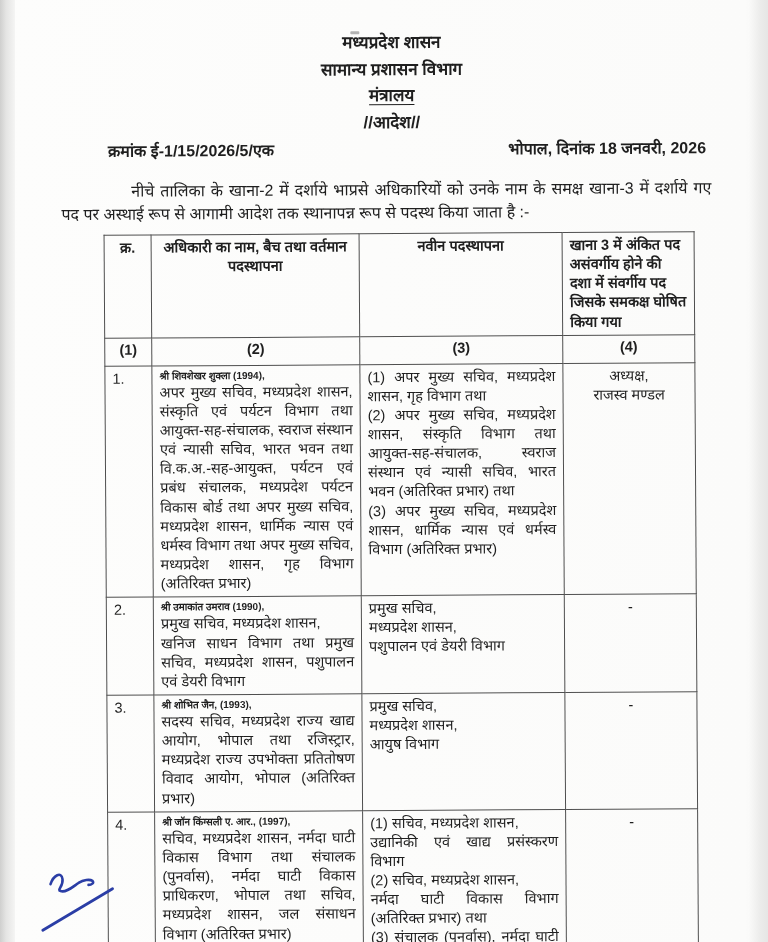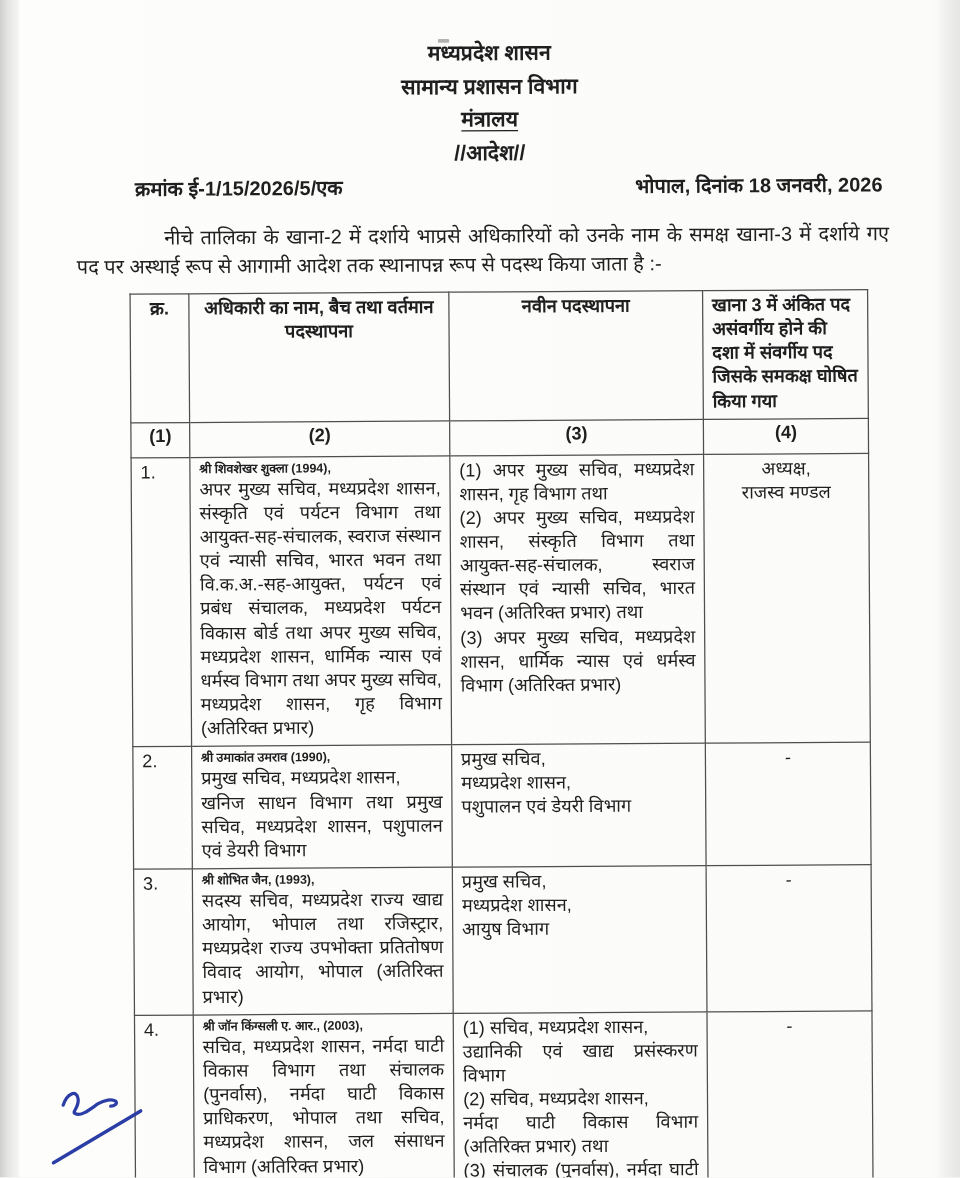--- a/index.html
+++ b/index.html
@@ -127,21 +127,21 @@
           </td>
           <td class="new-posting">प्रमुख सचिव,
 मध्यप्रदेश शासन,
 आयुष विभाग</td>
           <td class="equiv">-</td>
         </tr>
 
         <tr style="height:178px">
           <td class="sno">4.</td>
           <td>
-            <span class="officer-name">श्री जॉन किंग्सली ए. आर., (2003),</span>
+            <span class="officer-name">श्री जॉन किंग्सली ए. आर., (1997),</span>
             <span class="officer-details">सचिव, मध्यप्रदेश शासन, नर्मदा घाटी विकास विभाग तथा संचालक (पुनर्वास), नर्मदा घाटी विकास प्राधिकरण, भोपाल तथा सचिव, मध्यप्रदेश शासन, जल संसाधन विभाग (अतिरिक्त प्रभार)</span>
           </td>
           <td class="new-posting">(1) सचिव, मध्यप्रदेश शासन,
 उद्यानिकी एवं खाद्य प्रसंस्करण विभाग
 (2) सचिव, मध्यप्रदेश शासन,
 नर्मदा घाटी विकास विभाग (अतिरिक्त प्रभार) तथा
 (3) संचालक (पुनर्वास), नर्मदा घाटी विकास प्राधिकरण, भोपाल (अतिरिक्त प्रभार) तथा
 (4) सचिव, मध्यप्रदेश शासन,
 जल संसाधन विभाग (अतिरिक्त प्रभार)</td>
           <td class="equiv">-</td>

